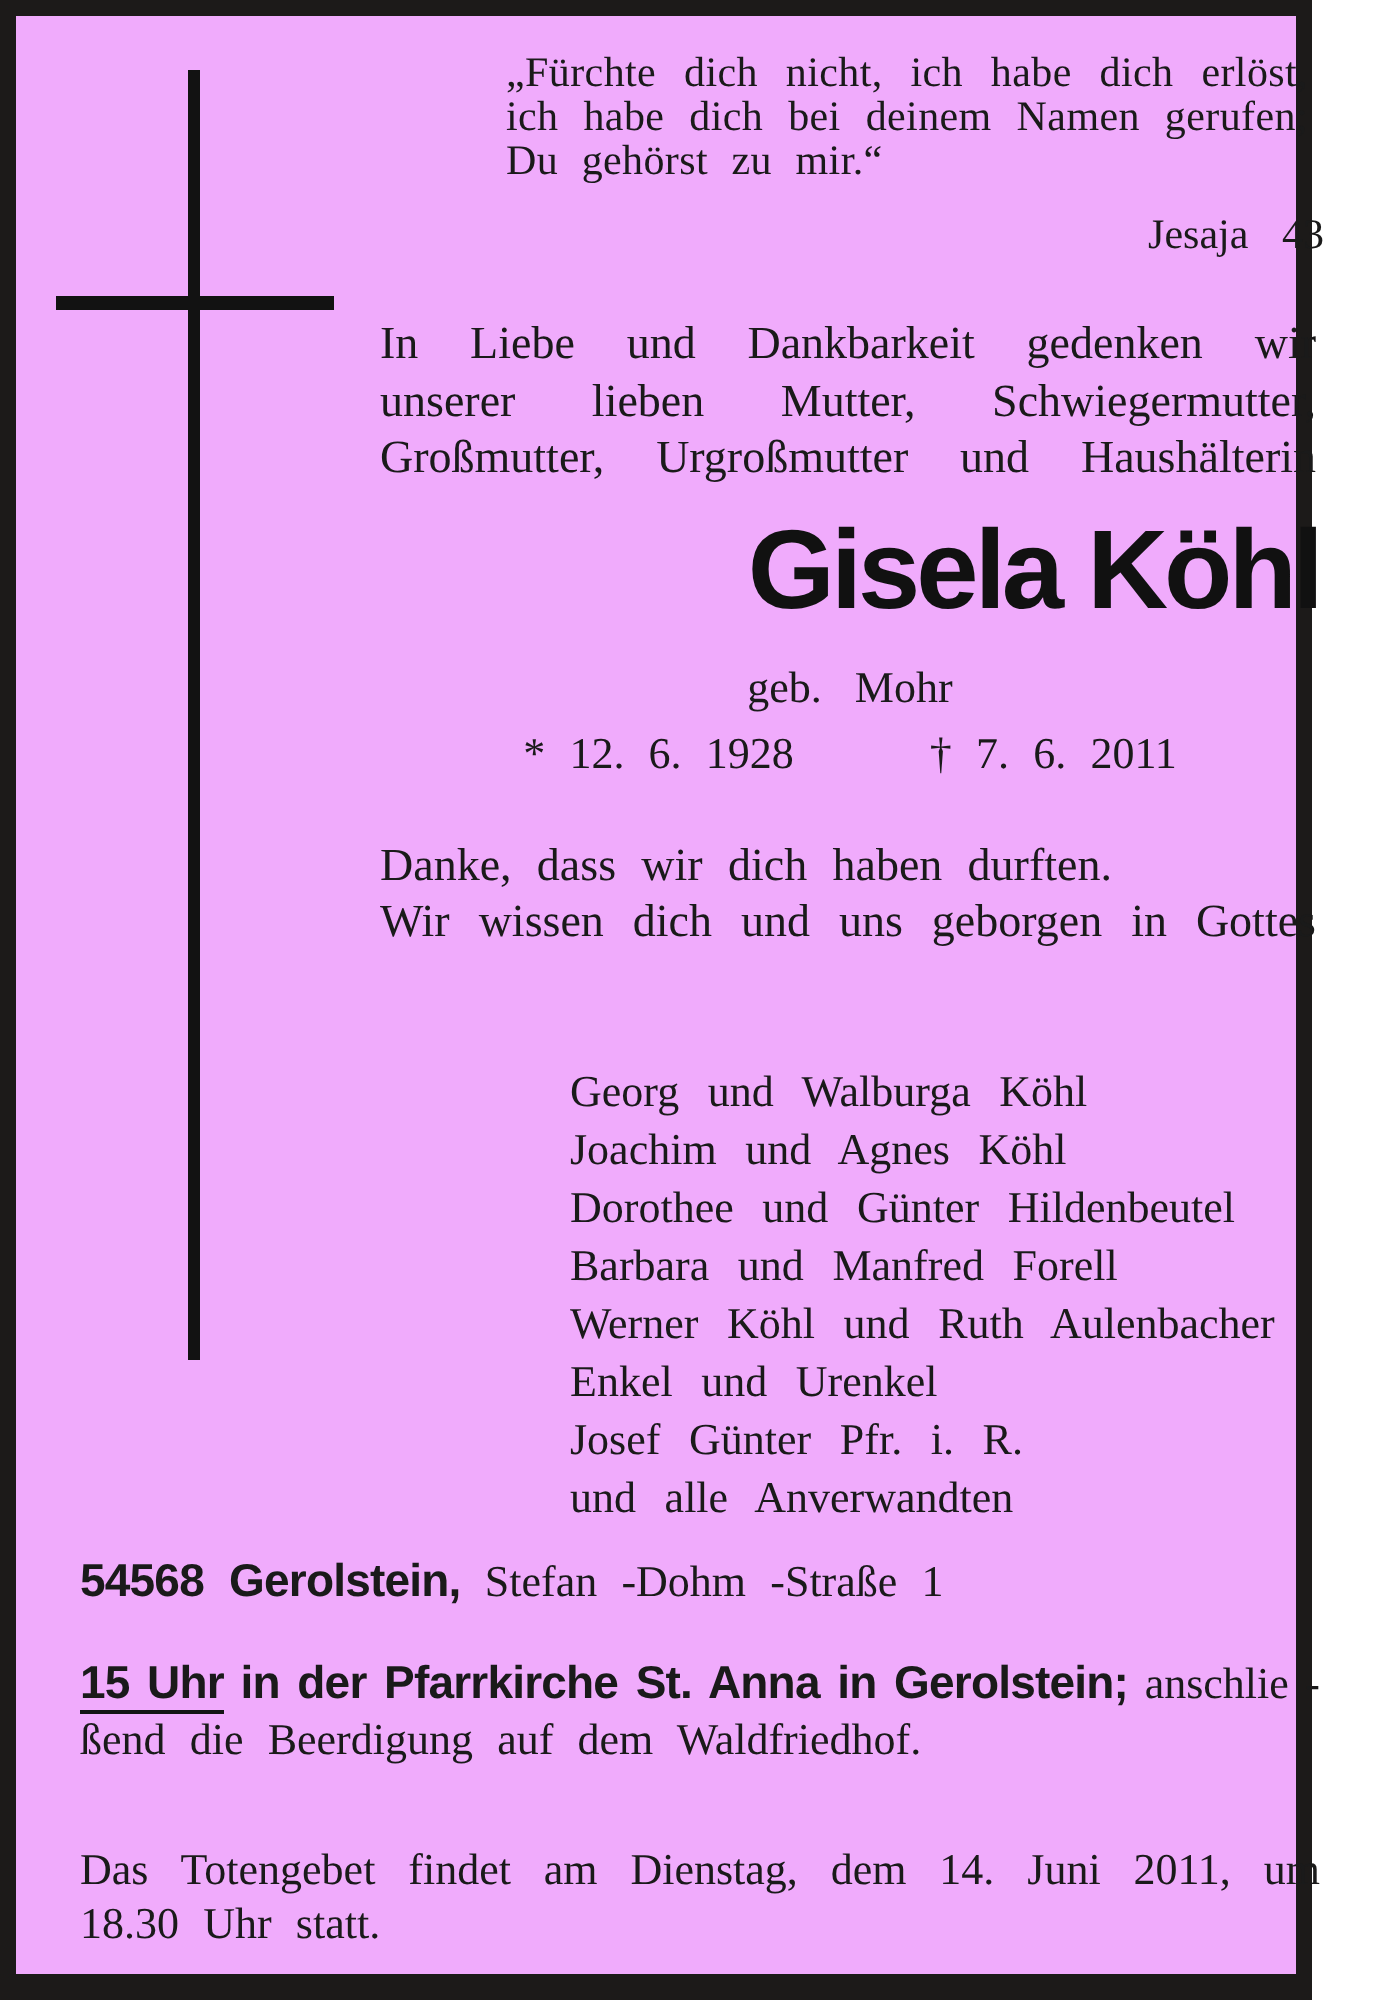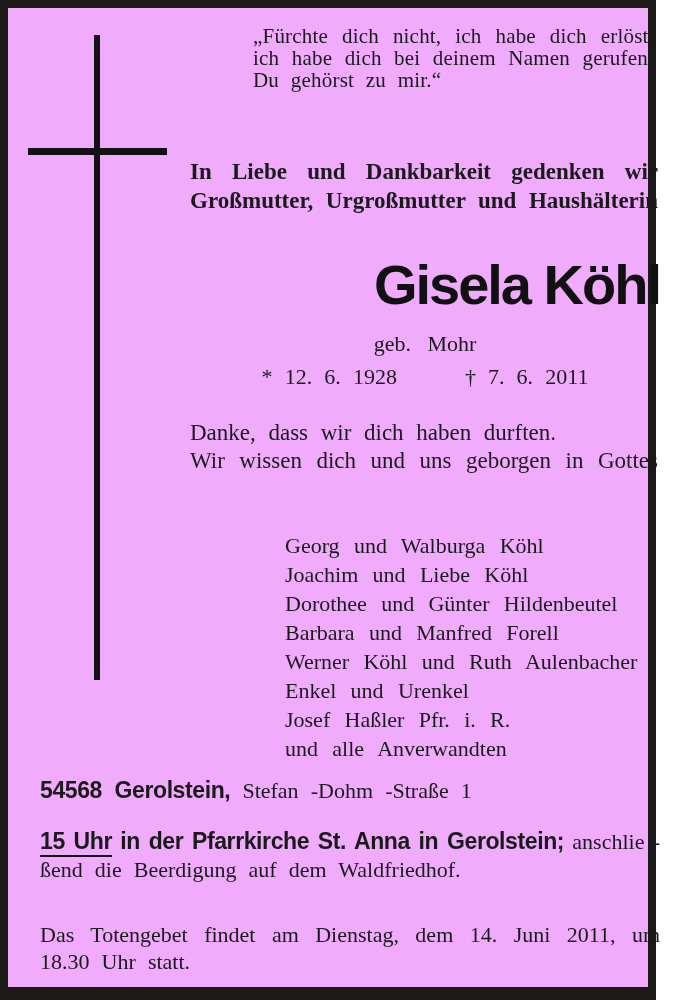--- a/index.html
+++ b/index.html
@@ -28,21 +28,21 @@
     left: 245px; top: 17px; width: 401px;
     font-size: 21px; line-height: 22px; letter-spacing: 0.2px;
   }
   .quote-src {
     left: 245px; top: 97px; width: 409px;
     font-size: 21px; text-align: right;
   }
 
   .intro {
     left: 182px; top: 150px; width: 468px;
-    font-size: 23px; line-height: 28.5px; font-weight: bold;
+    font-size: 23px; line-height: 28.5px;
   }
 
   .name {
     left: 182px; top: 247px; width: 470px;
     text-align: right;
     font-family: "Liberation Sans", sans-serif;
     font-weight: 700;
     font-size: 56px; line-height: 60px;
     letter-spacing: -2px;
     color: #111111;
@@ -102,48 +102,50 @@
     <span class="cross-v"></span>
     <span class="cross-h"></span>
   </div>
 
   <div class="abs quote">
     <div class="just">„Fürchte dich nicht, ich habe dich erlöst,</div>
     <div class="just">ich habe dich bei deinem Namen gerufen;</div>
     <div class="ws">Du gehörst zu mir.“</div>
   </div>
 
+  <div class="abs quote-src ws2">Jesaja 43</div>
 
   <div class="abs intro">
     <div class="just">In Liebe und Dankbarkeit gedenken wir</div>
+    <div class="just">unserer lieben Mutter, Schwiegermutter,</div>
     <div class="just">Großmutter, Urgroßmutter und Haushälterin</div>
   </div>
 
   <div class="abs name">Gisela Köhl</div>
 
   <div class="abs maiden">geb. Mohr</div>
 
   <div class="abs dates">
     <span>* 12. 6. 1928</span>
     <span>† 7. 6. 2011</span>
   </div>
 
   <div class="abs thanks">
     <div class="ws">Danke, dass wir dich haben durften.</div>
     <div class="just">Wir wissen dich und uns geborgen in Gottes</div>
   </div>
 
   <div class="abs mourners">
     <div>Georg und Walburga Köhl</div>
-    <div>Joachim und Liebe Köhl</div>
+    <div>Joachim und Agnes Köhl</div>
     <div>Dorothee und Günter Hildenbeutel</div>
     <div>Barbara und Manfred Forell</div>
     <div>Werner Köhl und Ruth Aulenbacher</div>
     <div>Enkel und Urenkel</div>
-    <div>Josef Haßler Pfr. i. R.</div>
+    <div>Josef Günter Pfr. i. R.</div>
     <div>und alle Anverwandten</div>
   </div>
 
   <div class="abs address">
     <span class="bsans">54568 Gerolstein,</span>
     <span>Stefan -Dohm -Straße 1</span>
   </div>
 
   <div class="abs funeral">
     <div class="just">

